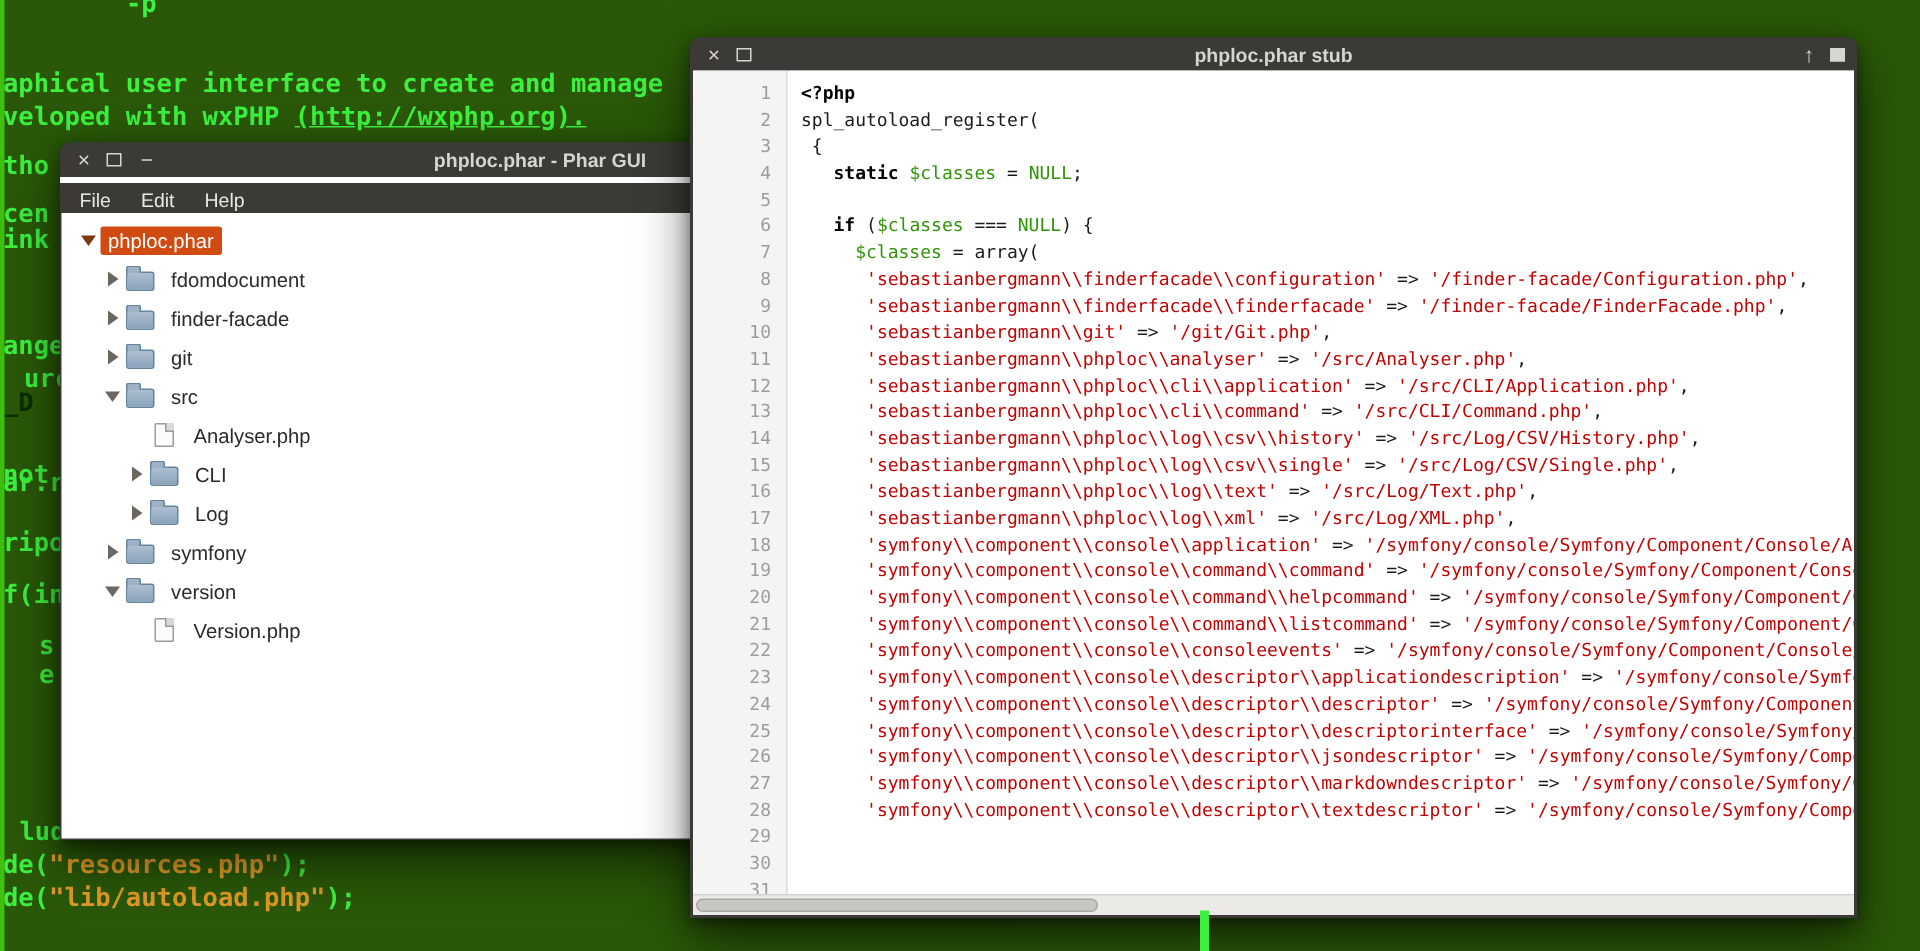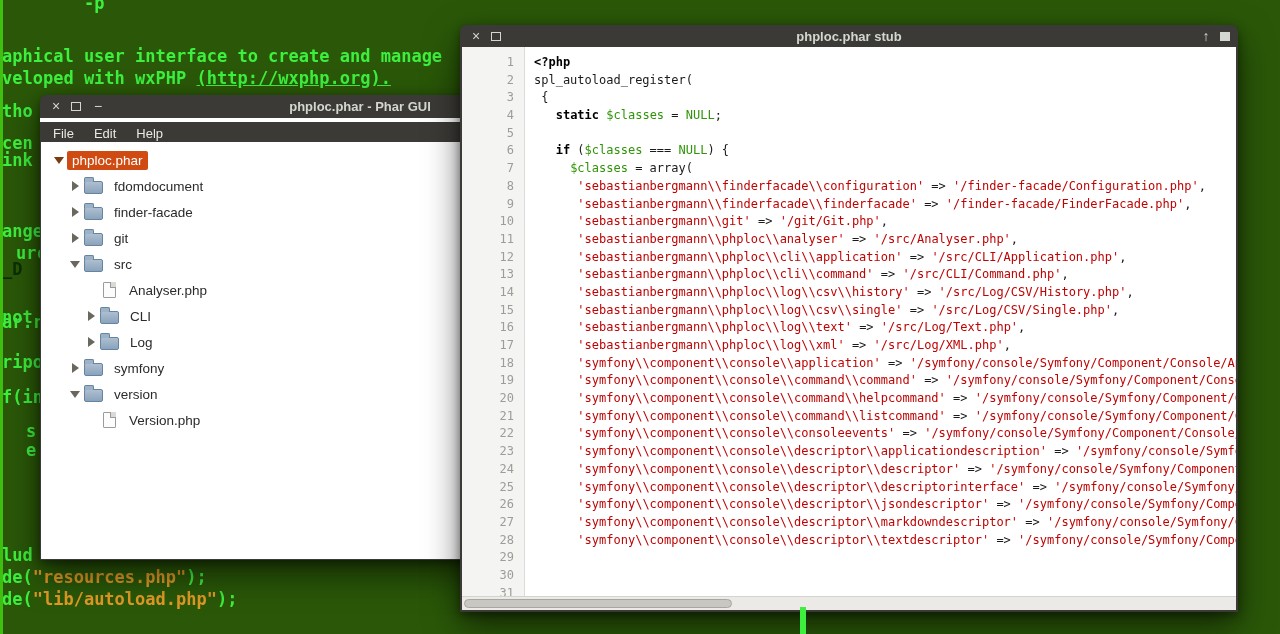--- a/index.html
+++ b/index.html
@@ -88,21 +88,21 @@
       <div class="tfrag" style="left: 2px; top: 150px;"><span class="tf-g">ink</span></div>
       <div class="tfrag" style="left: 2px; top: 221px;"><span class="tf-g">ange</span></div>
       <div class="tfrag" style="left: 2px; top: 243px; margin-left: 14px;"><span class="tf-g">urce</span></div>
       <div class="tfrag" style="left: 2px; top: 259px;"><span class="tf-d">_D</span></div>
       <div class="tfrag" style="left: 2px; top: 307px;"><span class="tf-g">not</span></div>
       <div class="tfrag" style="left: 2px; top: 312px;"><span class="tf-g">ar.r</span></div>
       <div class="tfrag" style="left: 2px; top: 352px;"><span class="tf-g">ripo</span></div>
       <div class="tfrag" style="left: 2px; top: 387px;"><span class="tf-g">f(in</span></div>
       <div class="tfrag" style="left: 26px; top: 421px;"><span class="tf-g">s</span></div>
       <div class="tfrag" style="left: 26px; top: 440px;"><span class="tf-g">e</span></div>
-      <div class="tfrag" style="left: 2px; top: 545px;"><span class="tf-g">lud</span></div>
+      <div class="tfrag" style="left: 13px; top: 545px;"><span class="tf-g">lud</span></div>
       <div class="tfrag" style="left: 2px; top: 567px;"><span class="tf-g">de(</span><span class="tf-o">"resources.php"</span><span class="tf-g">);</span></div>
       <div class="tfrag" style="left: 2px; top: 589px;"><span class="tf-g">de(</span><span class="tf-o">"lib/autoload.php"</span><span class="tf-g">);</span></div>
     </div>
   <div id="left-edge"></div>
   <div id="pane-divider"></div>
 
   <div id="phar-gui" class="window">
     <div class="titlebar">
       <span class="wctl ctl-close">×</span>
       <span class="wbox ctl-max"></span>

